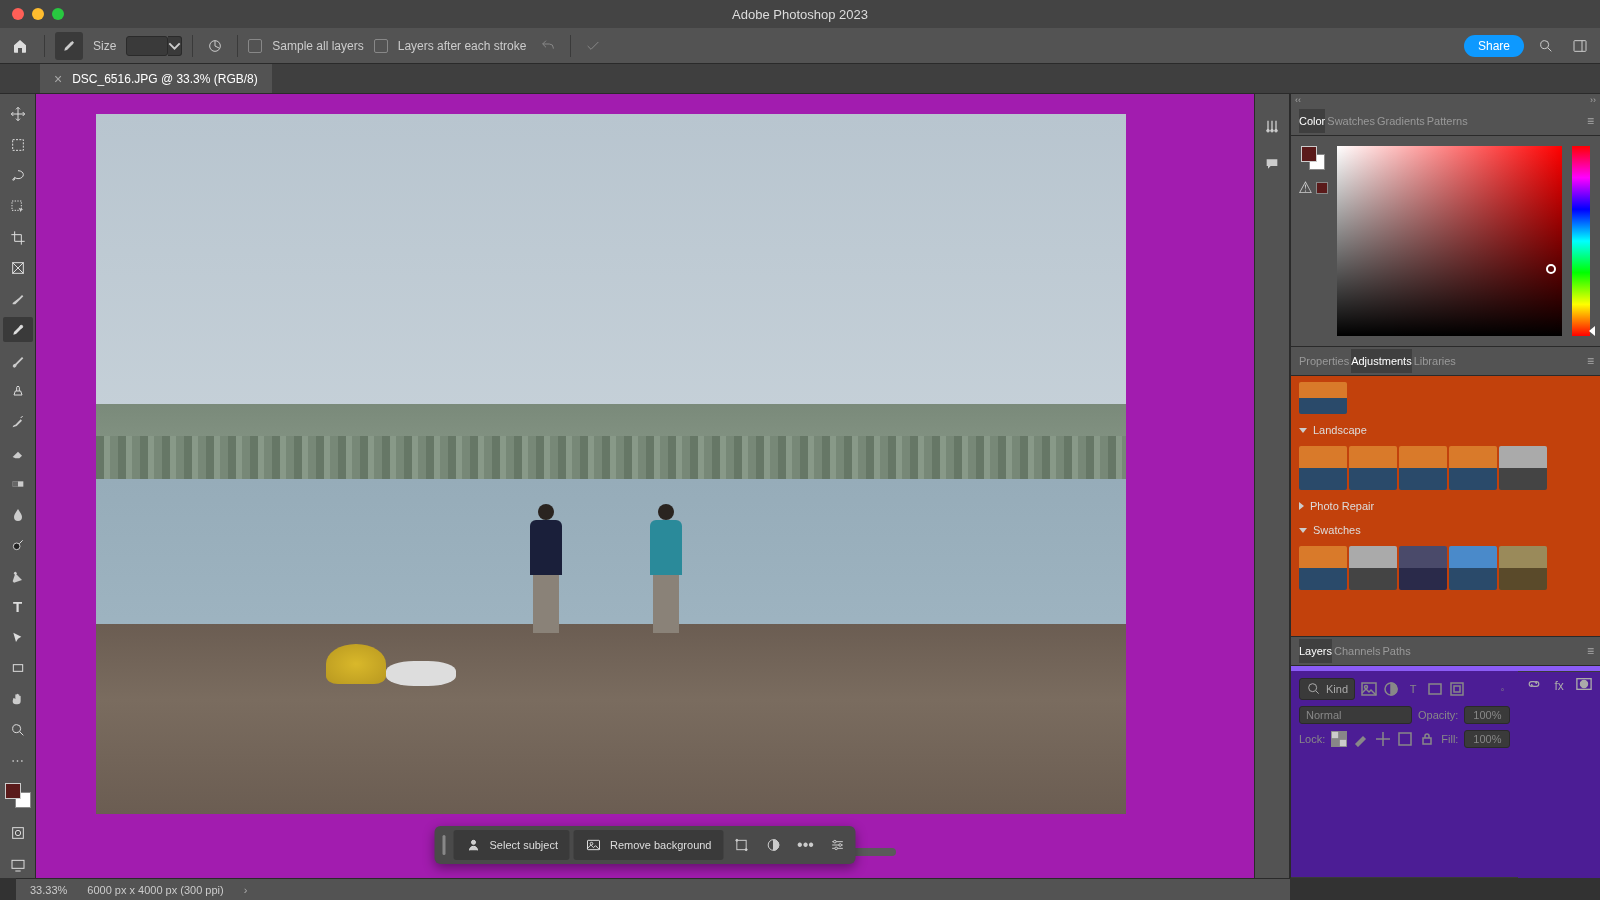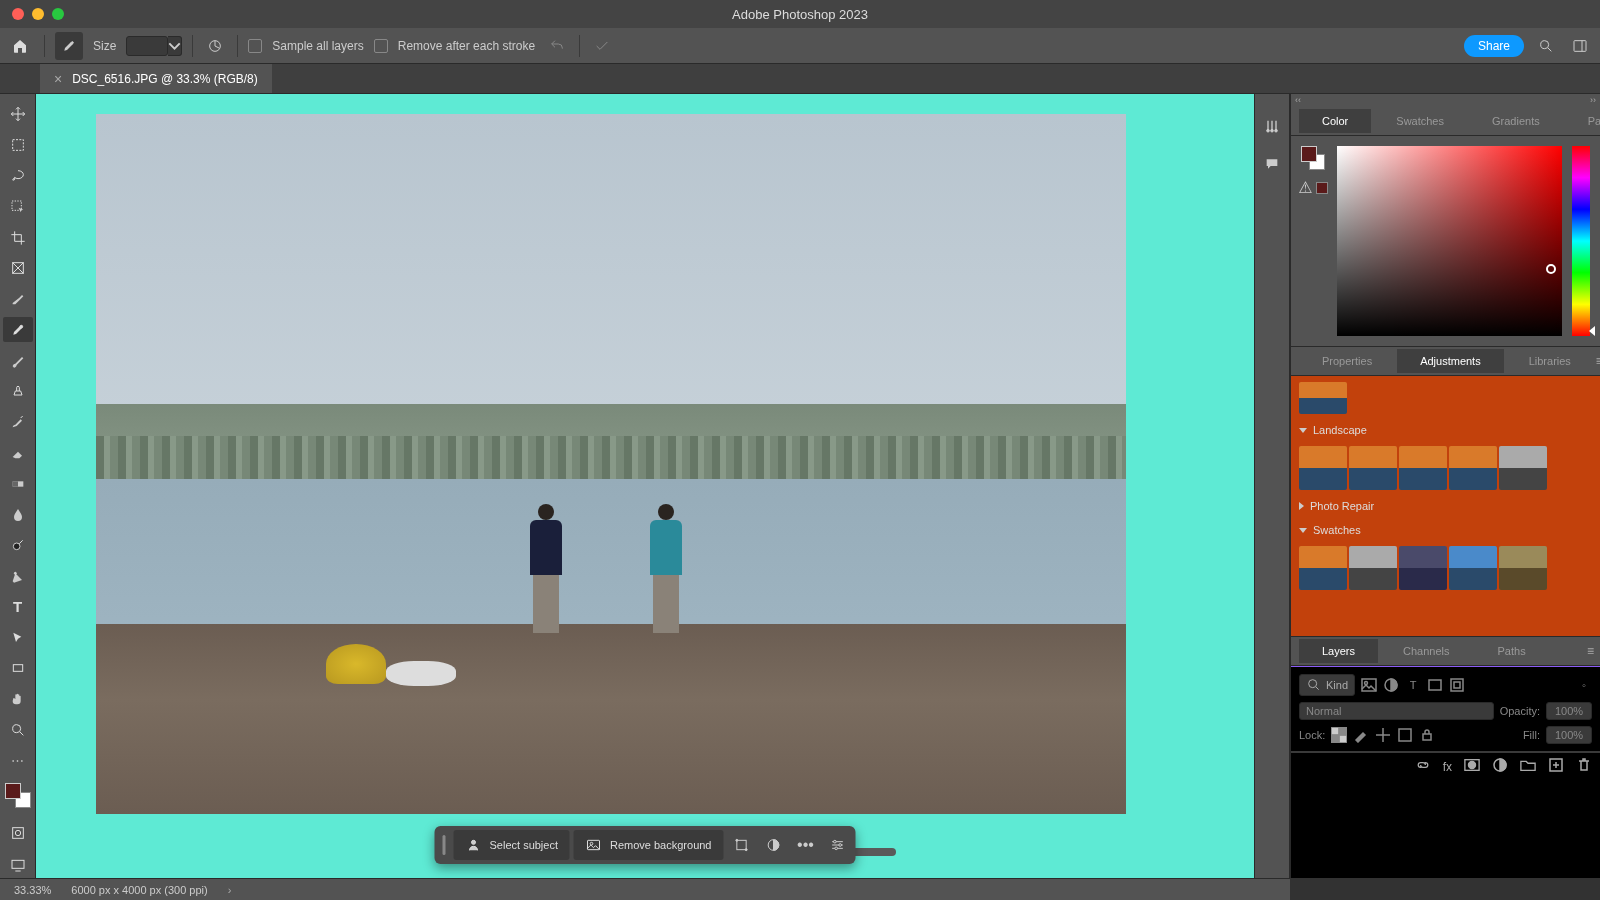--- a/index.html
+++ b/index.html
@@ -33,21 +33,21 @@
 
 .workspace{position:absolute;top:94px;bottom:22px;left:0;right:0;display:flex}
 .toolbar-left{width:36px;background:#535353;display:flex;flex-direction:column;align-items:center;padding-top:8px;gap:6px;border-right:1px solid #2a2a2a}
 .toolbar-left .tool{width:30px;height:26px;display:flex;align-items:center;justify-content:center;color:#ddd;border-radius:2px;position:relative}
 .toolbar-left .tool.active{background:#3a3a3a}
 .toolbar-left .swatches{margin-top:4px;position:relative;width:26px;height:26px}
 .swatch-front{position:absolute;width:16px;height:16px;background:#5a1a1a;border:1px solid #ccc;top:0;left:0;z-index:2}
 .swatch-back{position:absolute;width:16px;height:16px;background:#fff;border:1px solid #888;bottom:0;right:0}
 .small-icon-row{display:flex;flex-direction:column;gap:6px;margin-top:6px}
 
-.canvas-area{flex:1;background:#5eead4;position:relative;overflow:hidden}
+.canvas-area{flex:1;background:#a21caf;position:relative;overflow:hidden}
 .canvas-img{position:absolute;top:20px;left:60px;width:1030px;height:700px;background:#9fb2c0;overflow:hidden}
 .sky{position:absolute;top:0;left:0;right:0;height:300px;background:linear-gradient(#b8c5cf,#c5d0d8)}
 .cityline{position:absolute;top:290px;left:0;right:0;height:80px;background:linear-gradient(#7a8a7a,#8a9a8a);display:flex;align-items:flex-end}
 .cityline::before{content:"";flex:1;height:60%;background:repeating-linear-gradient(90deg,#667766 0 8px,#889988 8px 14px,#778877 14px 22px)}
 .water{position:absolute;top:365px;left:0;right:0;height:160px;background:linear-gradient(#96acb9,#9eb4c1)}
 .pier{position:absolute;bottom:0;left:0;right:0;height:190px;background:linear-gradient(#6b5d52,#7a6c5f 40%,#6b5d52)}
 .person{position:absolute;bottom:180px;width:40px;height:130px}
 .person.p1{left:430px}
 .person.p2{left:550px}
 .person .head{width:16px;height:16px;background:#2a2420;border-radius:50%;margin:0 auto}
@@ -60,21 +60,21 @@
 
 .context-bar{position:absolute;bottom:14px;left:50%;transform:translateX(-50%);background:#4a4a4a;border-radius:6px;display:flex;align-items:center;padding:4px;gap:4px;box-shadow:0 4px 12px rgba(0,0,0,.4)}
 .ctx-btn{background:#3a3a3a;border:none;color:#ddd;font-size:11px;padding:7px 12px;border-radius:3px;display:flex;align-items:center;gap:8px}
 .ctx-ico{width:28px;height:28px;display:flex;align-items:center;justify-content:center;color:#ccc;border-radius:3px}
 
 
 .right-panels{width:310px;background:#535353;display:flex;flex-direction:column;border-left:1px solid #2a2a2a}
 .narrow-strip{width:36px;background:#535353;border-left:1px solid #2a2a2a;border-right:1px solid #2a2a2a;display:flex;flex-direction:column;align-items:center;padding-top:20px;gap:14px}
 .collapse-arrows{height:12px;background:#535353;position:relative;display:flex;justify-content:space-between;padding:0 4px;font-size:9px;color:#aaa;align-items:center}
 .panel-tabs{height:30px;display:flex;align-items:center;border-bottom:1px solid #2a2a2a;padding-left:8px;gap:2px}
-.ptab{font-size:11px;color:#999;padding:6px 23px}
+.ptab{font-size:11px;color:#999;padding:6px 0}
 .ptab.active{color:#fff;background:#3f3f3f}
 .panel-menu{margin-left:auto;margin-right:6px;color:#aaa;font-size:12px}
 
 .color-panel{height:210px;background:#535353;display:flex;padding:10px 10px 10px 8px;gap:10px}
 .color-left{width:28px;display:flex;flex-direction:column;gap:8px;align-items:center}
 .fgbg-swatch{position:relative;width:24px;height:24px}
 .fgbg-swatch .fg{position:absolute;width:16px;height:16px;background:#5a1a1a;border:1px solid #ccc;top:0;left:0;z-index:2}
 .fgbg-swatch .bg{position:absolute;width:16px;height:16px;background:#fff;border:1px solid #888;bottom:0;right:0}
 .warn-row{display:flex;gap:3px;align-items:center;color:#ccc}
 .warn-row .sw{width:12px;height:12px;background:#5a1a1a;border:1px solid #888}
@@ -87,37 +87,37 @@
 .adj-body{padding:6px 8px;overflow:hidden}
 .preset-thumb{width:48px;height:32px;background:linear-gradient(#d97a2a 50%,#2a4a6a 50%);border-radius:2px;display:inline-block}
 .preset-row{display:flex;gap:2px;margin:4px 0}
 .preset-row .pt{width:48px;height:44px;background:linear-gradient(#d97a2a 50%,#2a4a6a 50%);border-radius:2px}
 .preset-row .pt.bw{background:linear-gradient(#aaa 50%,#444 50%)}
 .preset-row .pt.blu{background:linear-gradient(#4a8aca 50%,#2a4a6a 50%)}
 .section-hdr{font-size:11px;color:#ddd;padding:6px 0;display:flex;align-items:center;gap:6px}
 .caret{width:0;height:0;border-left:4px solid transparent;border-right:4px solid transparent;border-top:5px solid #ccc}
 .caret.right{border-top:4px solid transparent;border-bottom:4px solid transparent;border-left:5px solid #ccc;border-right:none}
 
-.layers-panel{flex:1;background:#000000;display:flex;flex-direction:column;border-top:1px solid #8b5cf6}
+.layers-panel{flex:1;background:#4c1d95;display:flex;flex-direction:row;border-top:5px solid #8b5cf6}
 .layer-controls{padding:4px 8px;font-size:11px;color:#888;border-bottom:1px solid #3a3a3a}
 .layer-controls .row{display:flex;align-items:center;gap:6px;padding:3px 0}
 .kind-box{background:#3a3a3a;border:1px solid #2a2a2a;padding:2px 6px;border-radius:3px;display:flex;align-items:center;gap:4px;color:#aaa}
 .lc-ico{width:16px;height:16px;display:flex;align-items:center;justify-content:center;color:#888;font-size:11px}
 .blend-box{flex:1;background:#3a3a3a;border:1px solid #2a2a2a;padding:2px 6px;border-radius:3px;color:#888}
 .opa-box{width:46px;background:#3a3a3a;border:1px solid #2a2a2a;padding:2px 4px;border-radius:3px;color:#888;text-align:center}
 .layers-list{flex:1;padding:4px}
 .layer-row{background:#454545;height:36px;display:flex;align-items:center;padding:0 8px;gap:10px;border-radius:2px}
 .layer-row .eye{color:#ccc}
 .layer-row .thumb{width:34px;height:26px;background:linear-gradient(#b8c5cf 55%,#7a6c5f 55%);border:1px solid #aaa}
 .layer-row .name{font-size:11px;color:#ddd}
 .layer-row .lock{margin-left:auto;color:#aaa}
 .layers-footer{height:28px;border-top:1px solid #3a3a3a;display:flex;align-items:center;justify-content:flex-end;padding:0 8px;gap:12px;color:#aaa;font-size:12px}
 
 
-.status-bar{position:absolute;bottom:0;left:0;right:310px;height:22px;background:#535353;border-top:1px solid #2a2a2a;display:flex;align-items:center;padding:0 14px;gap:20px;font-size:11px;color:#ccc}
+.status-bar{position:absolute;bottom:0;left:16px;right:310px;height:22px;background:#535353;border-top:1px solid #2a2a2a;display:flex;align-items:center;padding:0 14px;gap:20px;font-size:11px;color:#ccc}
 .scroll-hint{position:absolute;bottom:22px;left:560px;width:300px;height:8px;background:#5a5a5a;border-radius:4px}
 
 svg{width:16px;height:16px;fill:none;stroke:currentColor;stroke-width:1.5}
 </style>
 </head>
 <body>
 
 <div class="titlebar">
   <div class="traffic-lights">
     <div class="light red"></div>
@@ -153,21 +153,21 @@
   <div class="ico-btn">
     <svg viewBox="0 0 24 24">
         <circle cx="12" cy="12" r="8"></circle>
         <path d="M12 4v8l6 3"></path>
       </svg>
   </div>
   <div class="vsep"></div>
   <div class="chk"></div>
   <span class="opt-label">Sample all layers</span>
   <div class="chk"></div>
-  <span class="opt-label">Remove after each stroke</span>
+  <span class="opt-label">Layers after each stroke</span>
   <div class="ico-btn">
       <svg viewBox="0 0 24 24">
         <path d="M9 14l-5-5 5-5M4 9h10a6 6 0 016 6v1" stroke="#888"></path>
       </svg>
     </div>
   <div class="vsep"></div>
   <div class="ico-btn">
       <svg viewBox="0 0 24 24">
         <path d="M4 12l5 5L20 6" stroke="#888"></path>
       </svg>

